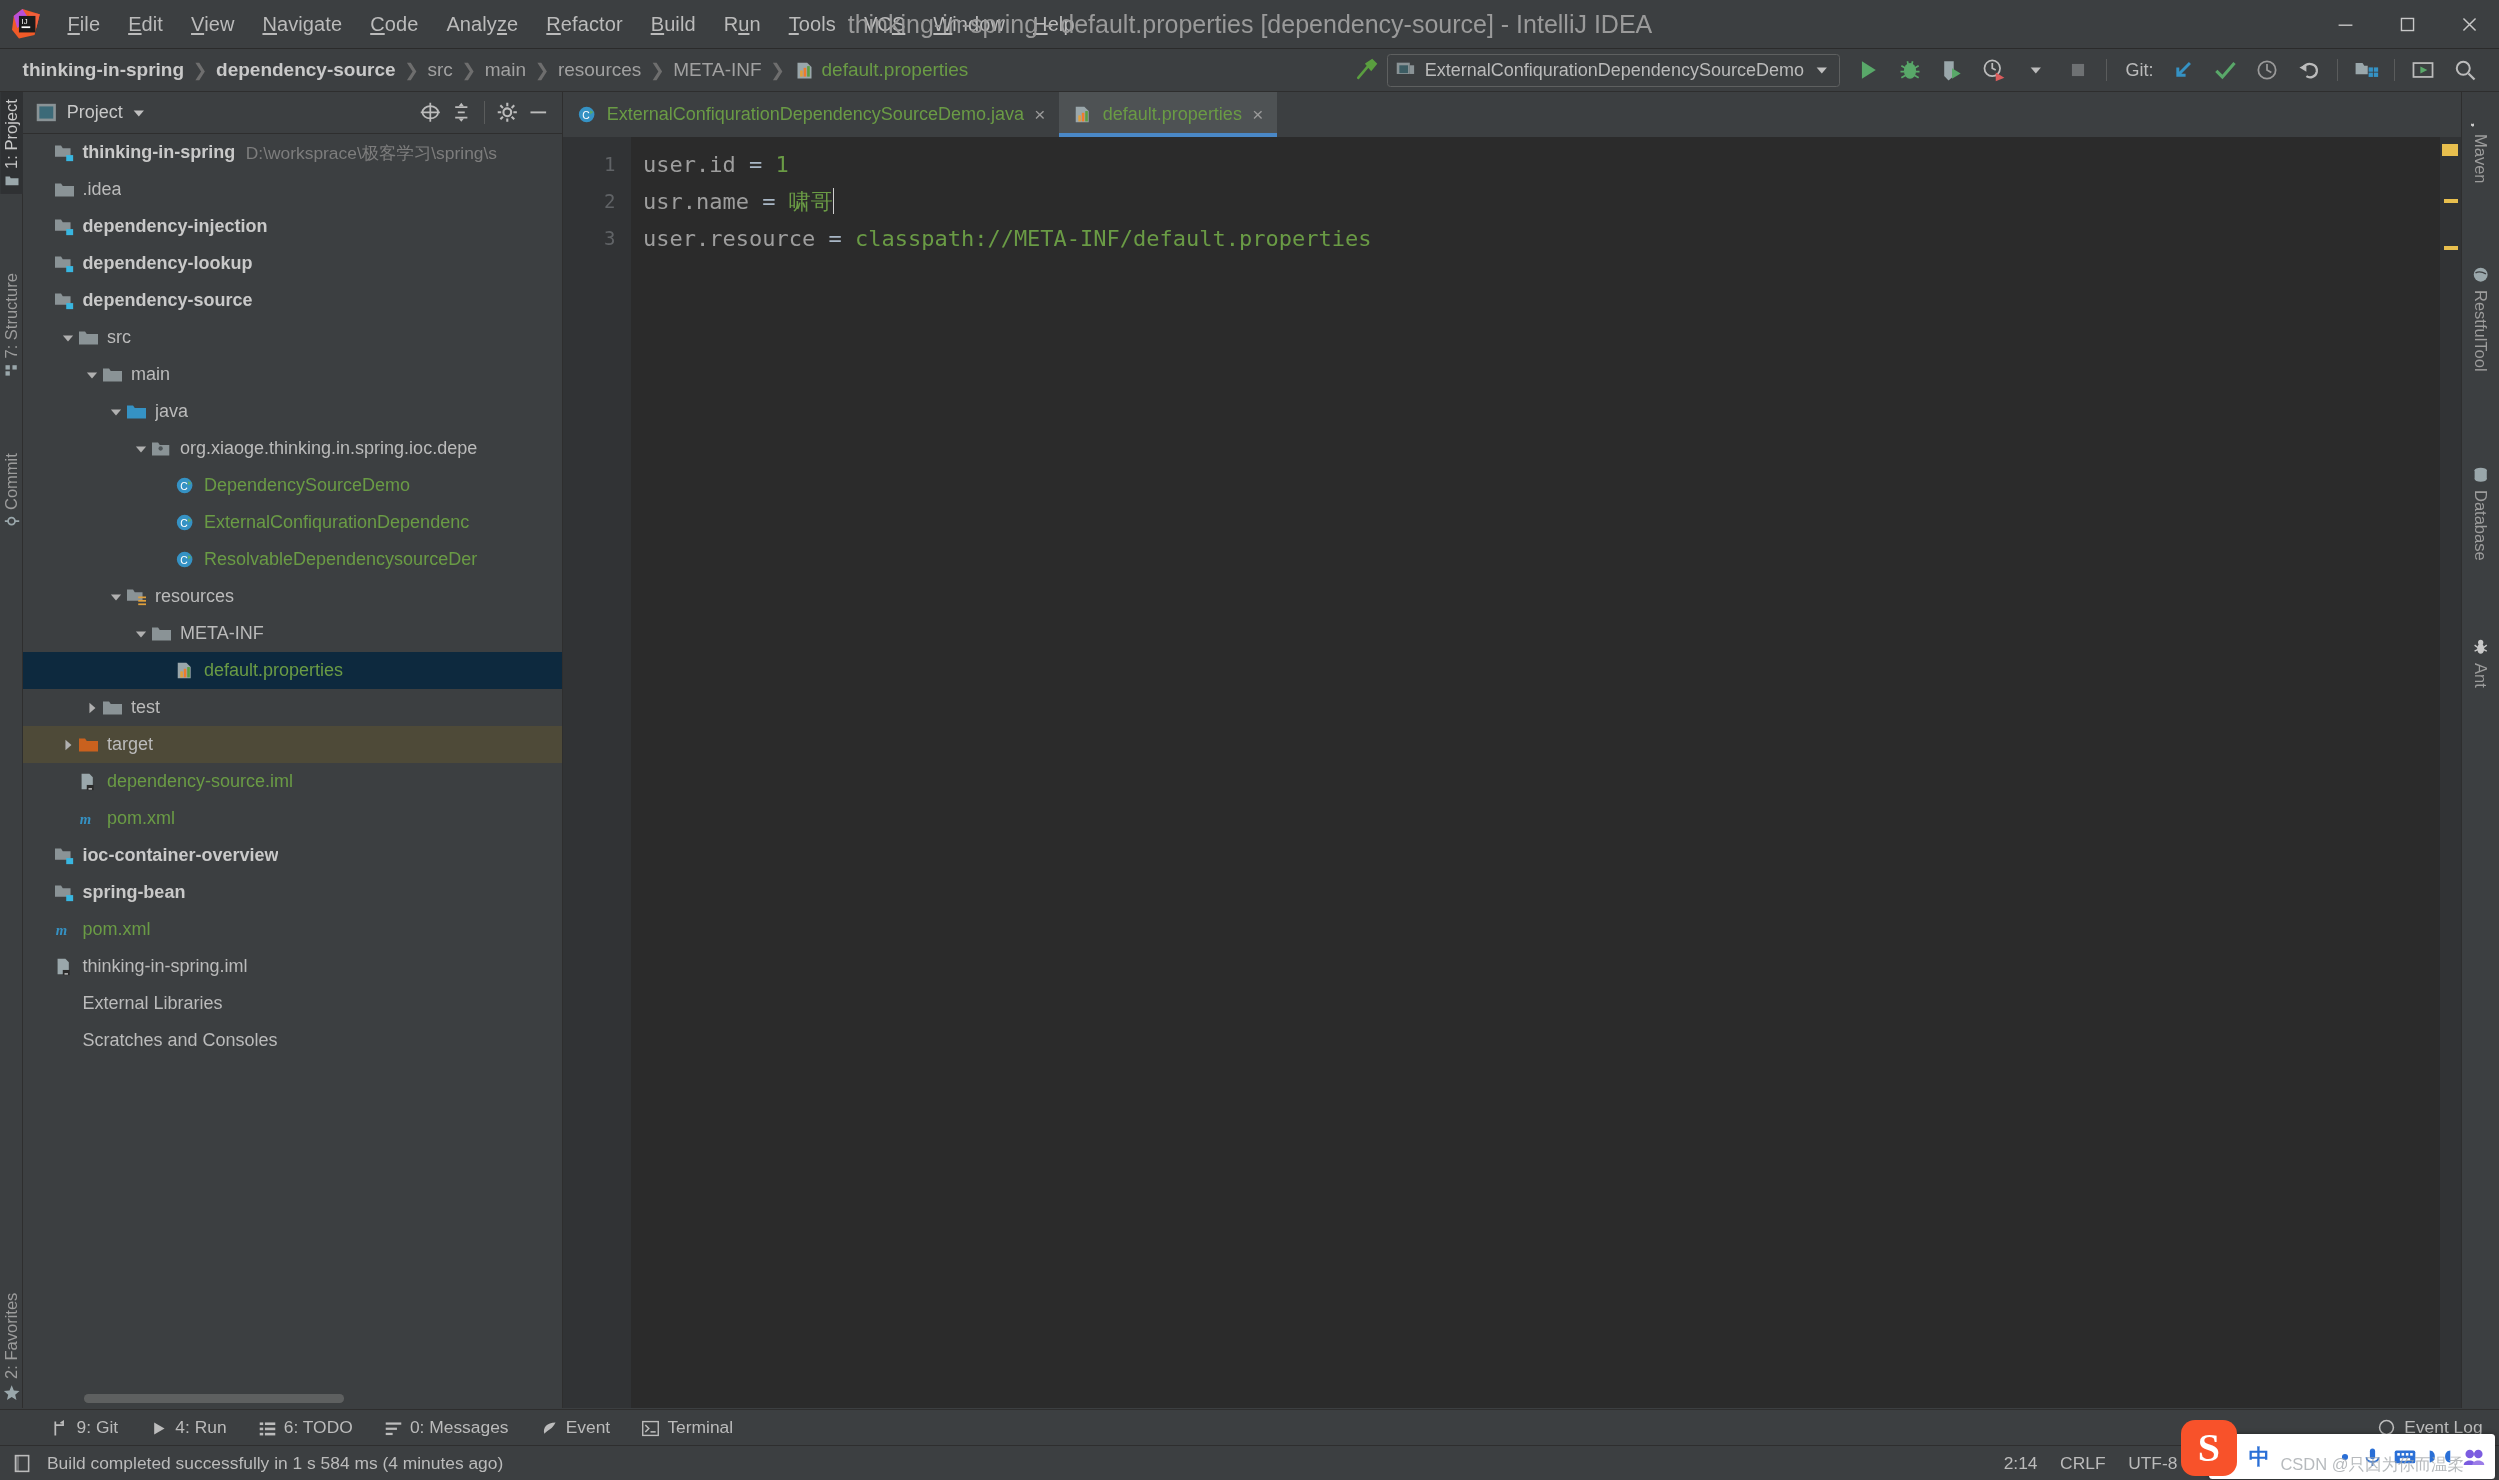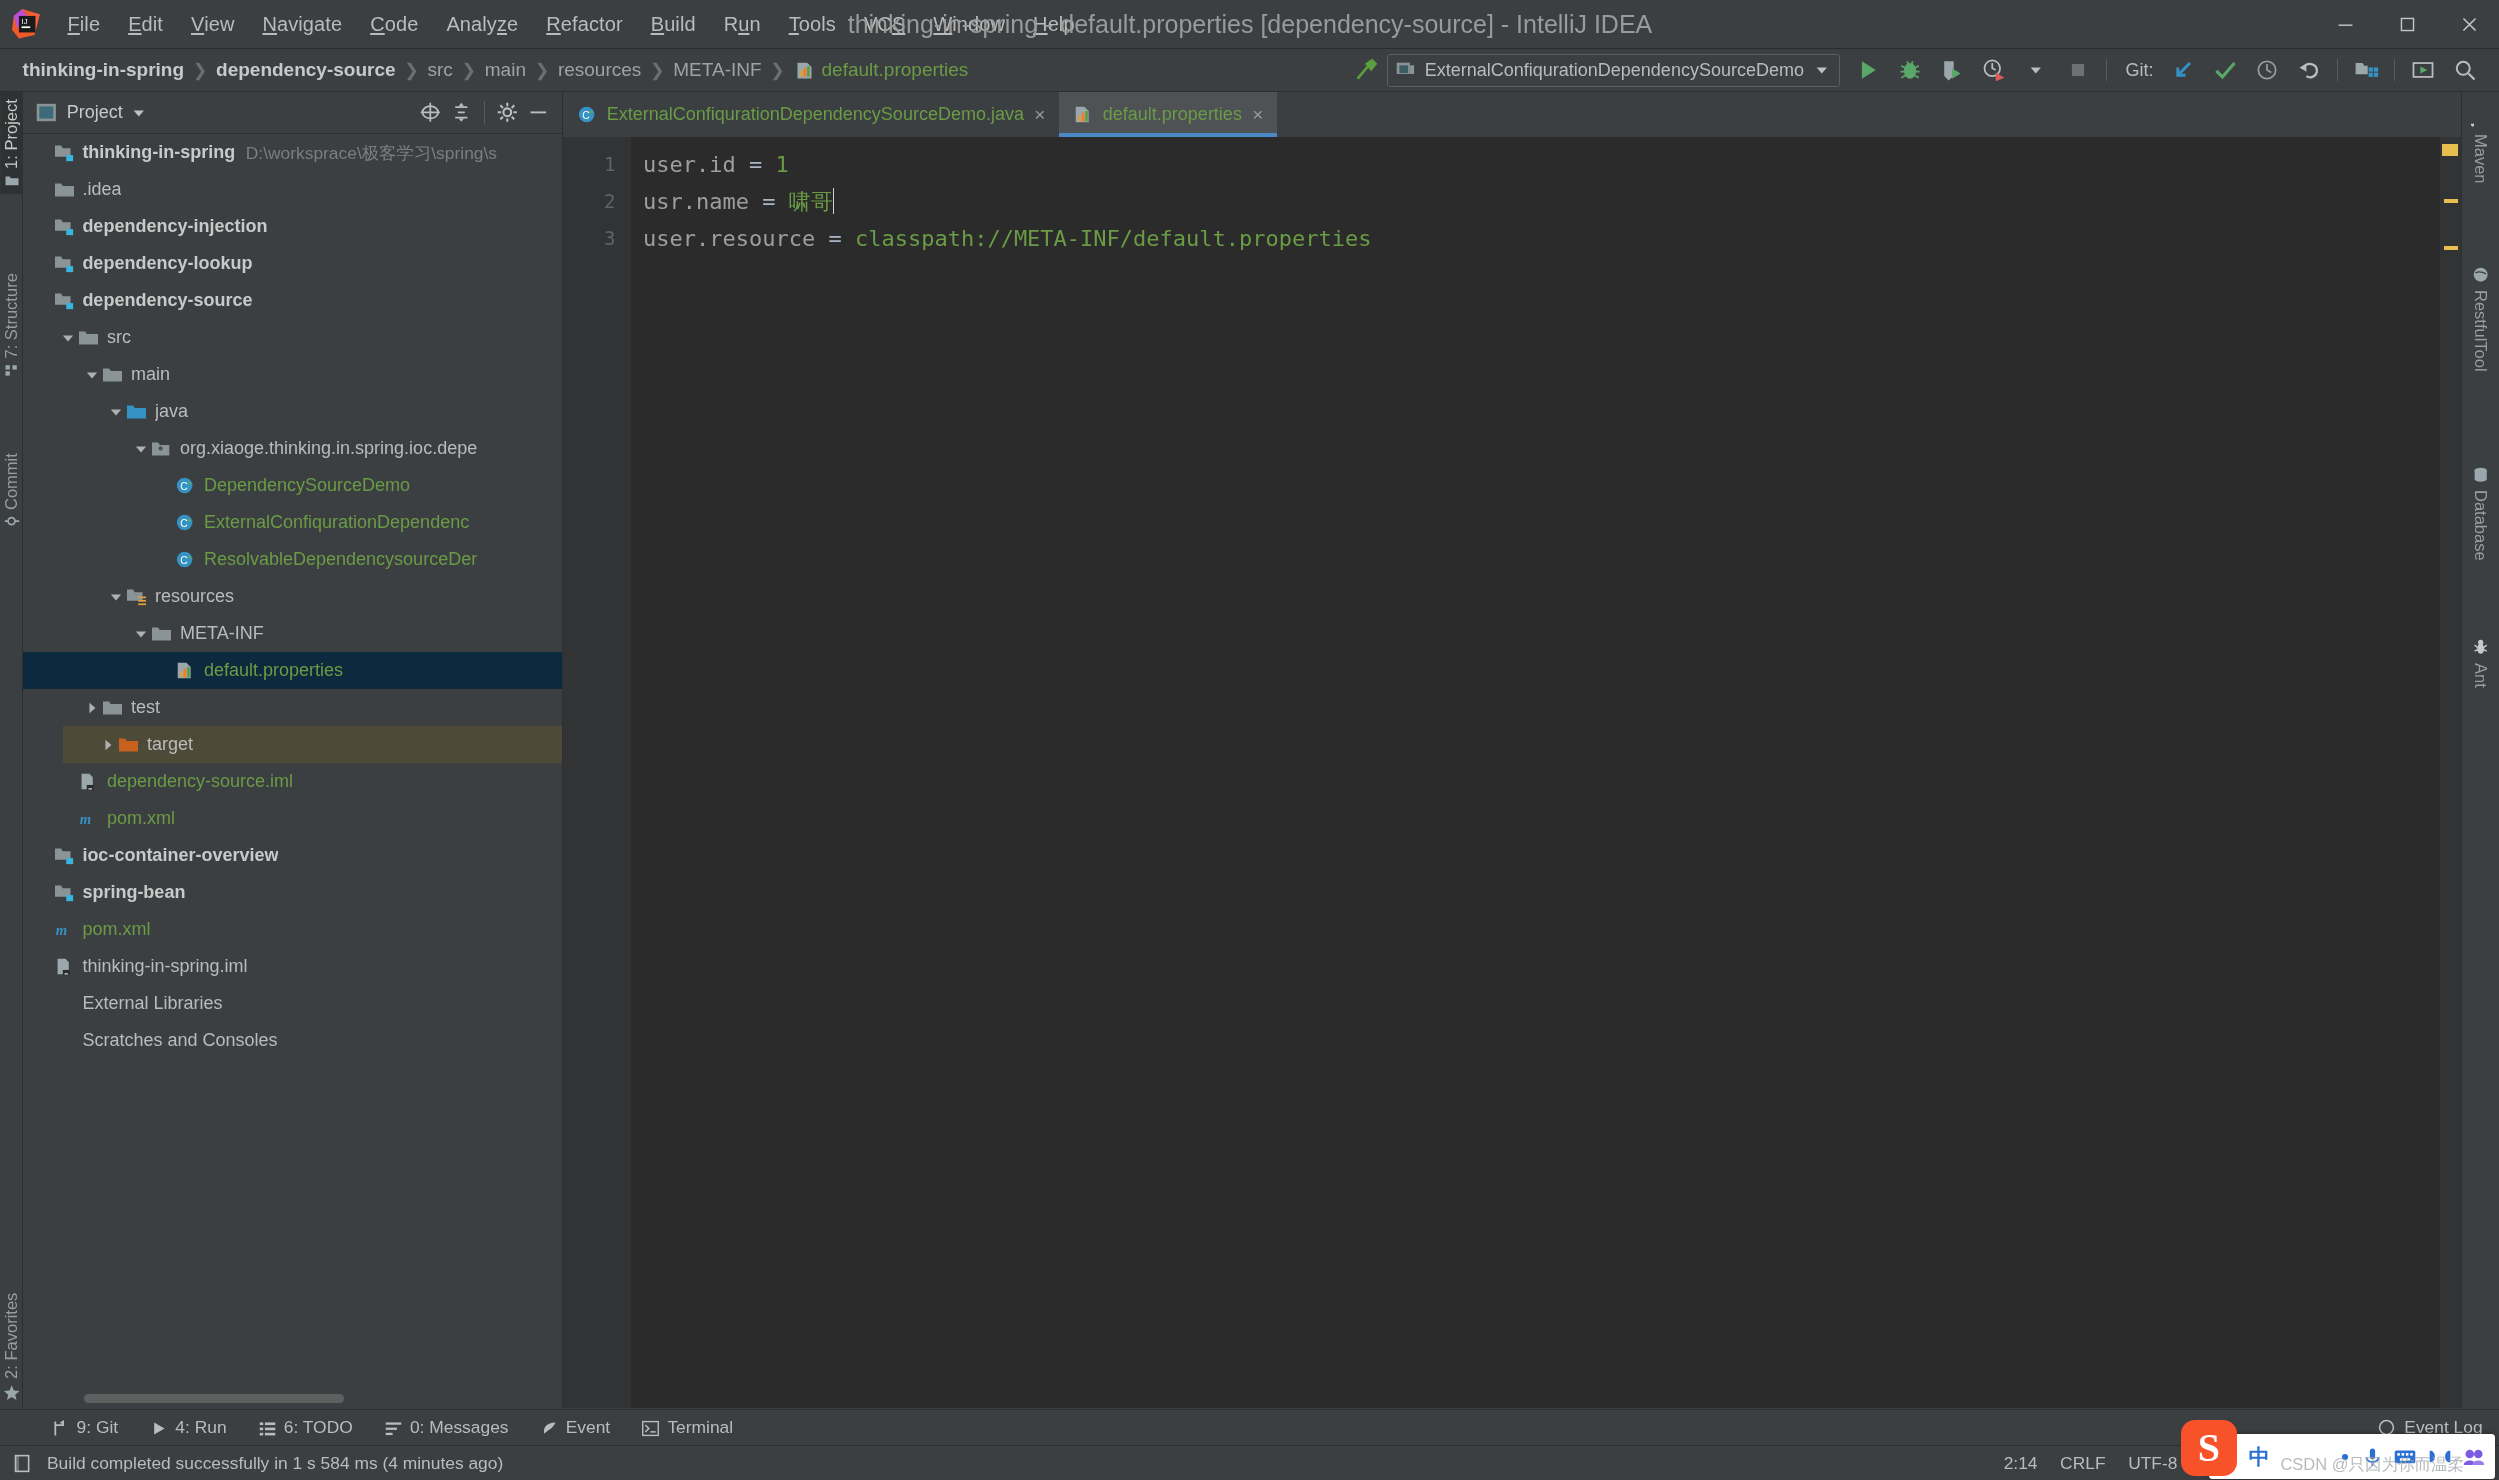--- a/index.html
+++ b/index.html
@@ -654,21 +654,21 @@
               <path d="M4 2 L11 8 L4 14 Z" fill="#b0b0b0"></path>
             </svg>
           </span>
           <span class="ic">
             <svg width="21" height="19" viewBox="0 0 24 22">
               <path d="M1 4 L8 4 L10 7 L23 7 L23 19 L1 19 Z" fill="#8a9396"></path>
             </svg>
           </span>
           <span class="lbl">test</span>
         </div>
-        <div class="tr hl" style="padding-left: 35px; margin-left: 40px;">
+        <div class="tr hl" style="padding-left: 35px;">
           <span class="arrow">
             <svg width="12" height="14" viewBox="0 0 14 16">
               <path d="M4 2 L11 8 L4 14 Z" fill="#b0b0b0"></path>
             </svg>
           </span>
           <span class="ic">
             <svg width="21" height="19" viewBox="0 0 24 22">
               <path d="M1 4 L8 4 L10 7 L23 7 L23 19 L1 19 Z" fill="#c9611e"></path>
             </svg>
           </span>

